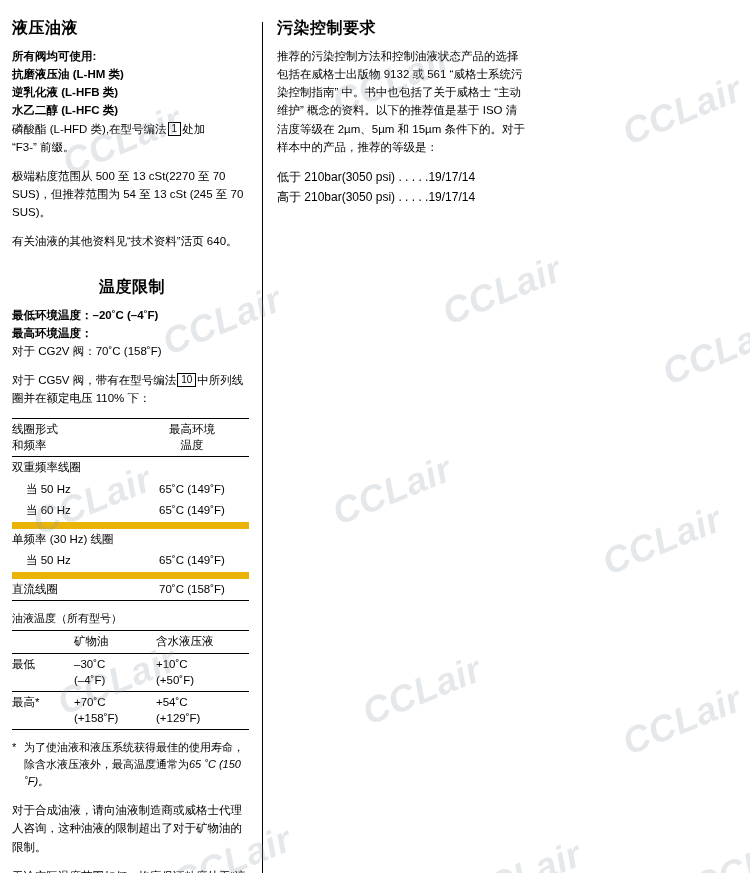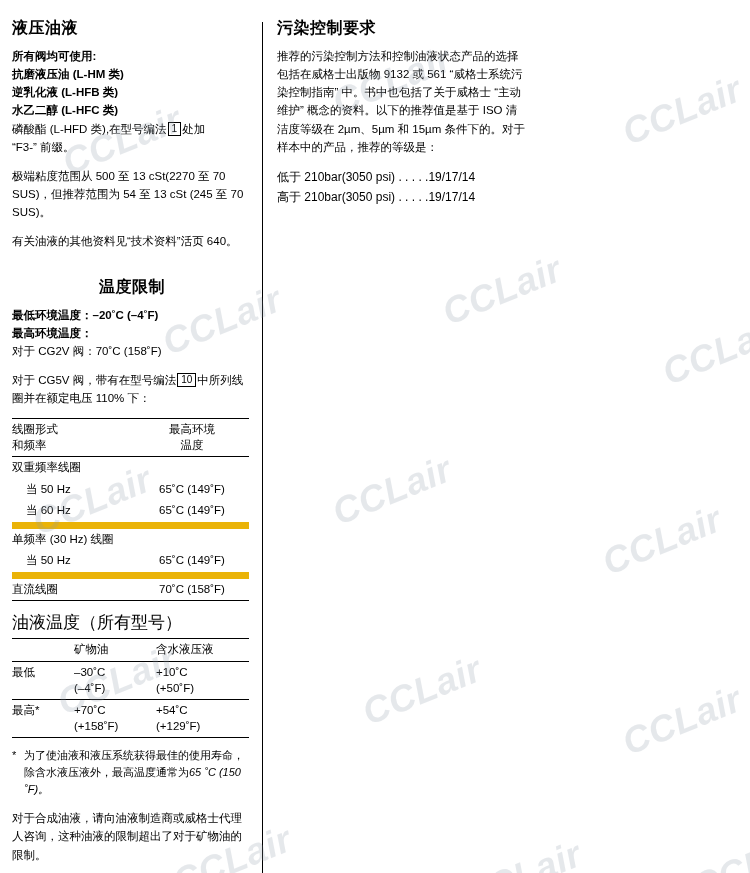--- a/index.html
+++ b/index.html
@@ -104,21 +104,21 @@
     line-height: 1.35;
     margin-top: 16px;
   }
   .rule-top td { border-top: 1.6px solid #000; }
   .rule-bot td { border-bottom: 1.6px solid #000; }
   .rule-thin-bot td { border-bottom: 7px solid #eab308; }
   .c2 { width: 110px; text-align: center; }
   .indent { padding-left: 14px !important; }
   .label-hdr { font-size: 11.5px; line-height: 1.35; }
   .caption {
-    font-size: 17px;
+    font-size: 11px;
     margin: 10px 0 4px 0;
   }
   .footnote {
     font-size: 11px;
     line-height: 1.55;
     margin: 9px 0 11px 0;
     display: flex;
   }
   .footnote .star {
     width: 12px;

